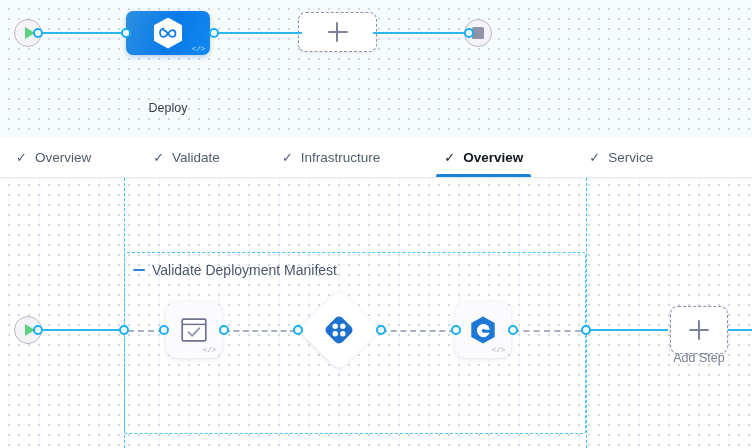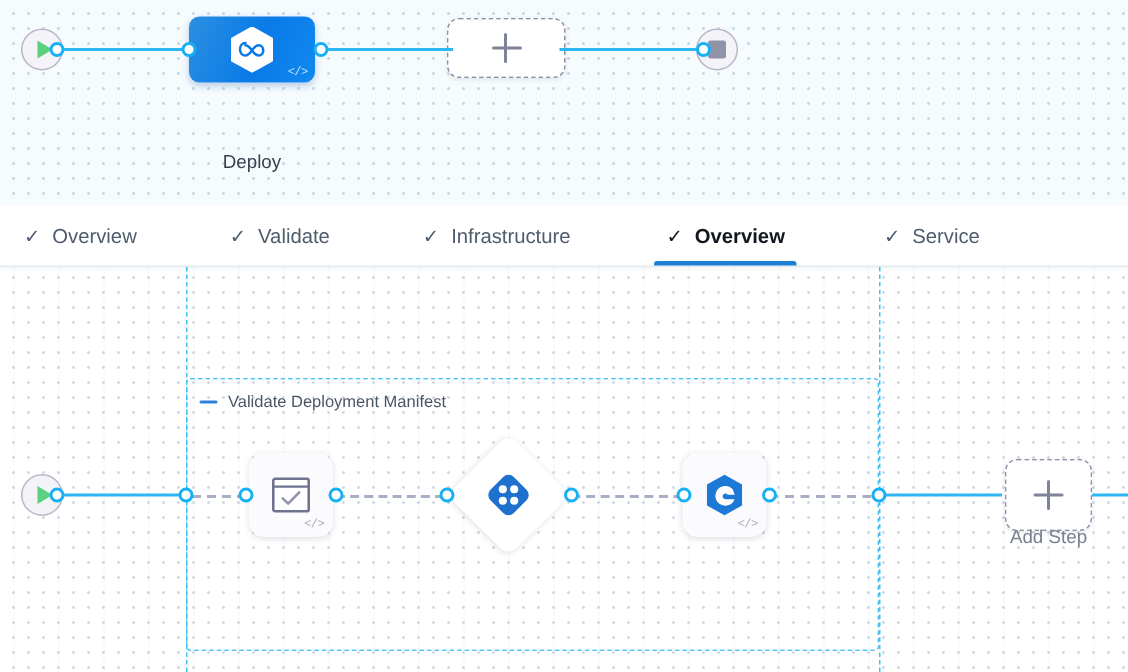--- a/index.html
+++ b/index.html
@@ -145,21 +145,21 @@
     display:flex;align-items:center;justify-content:center;
   }
 
   
   .group-box{
     position:absolute;border:1.4px dashed #47c3f5;border-radius:3px;
     background:rgba(255,255,255,0);box-sizing:border-box;
   }
   .group-head{
     position:absolute;display:flex;align-items:center;gap:7px;
-    font-size:11px;color:#4b5568;
+    font-size:14px;color:#4b5568;
   }
   .collapse-dash{
     width:12px;height:2.4px;background:#2b82d8;border-radius:2px;
   }
 </style>
 </head>
 <body>
 
 <div class="app">
 

